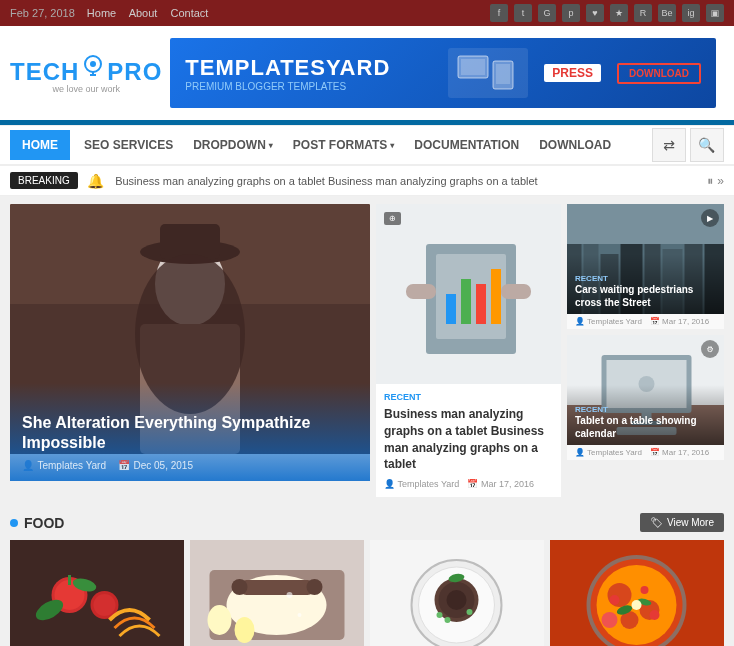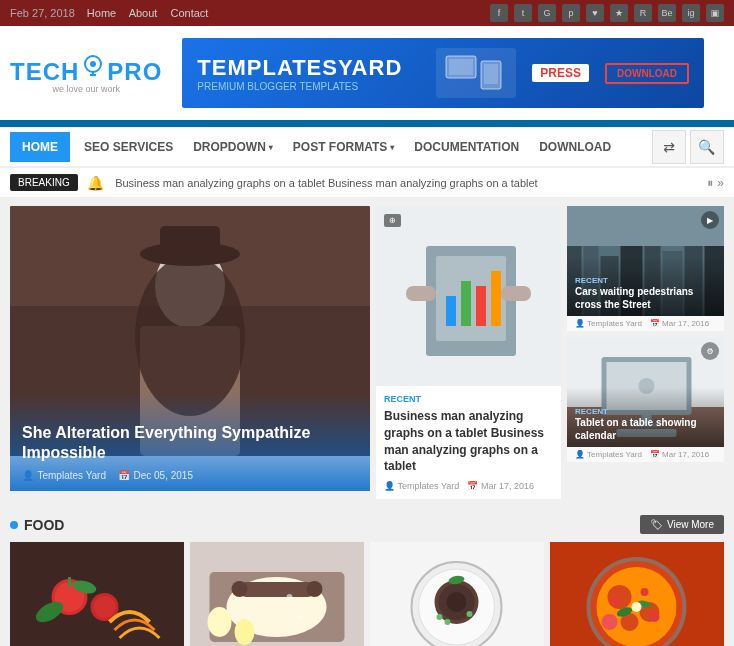--- a/index.html
+++ b/index.html
@@ -21,29 +21,29 @@
     .top-bar-social { display: flex; gap: 6px; }
     .social-icon { width: 18px; height: 18px; background: #555; border-radius: 2px; display: flex; align-items: center; justify-content: center; color: #ccc; font-size: 9px; cursor: pointer; }
 
     
     .header {
       background: #fff;
       padding: 12px 10px;
       display: flex;
       align-items: center;
       justify-content: space-between;
-      border-bottom: 7px solid #0369a1;
+      border-bottom: 5px solid #0369a1;
     }
     .logo { display: flex; flex-direction: column; }
     .logo-main { display: flex; align-items: center; gap: 4px; }
     .logo-text { font-size: 24px; font-weight: bold; color: #222; letter-spacing: 1px; }
     .logo-text span { color: #2196F3; }
     .logo-bulb { width: 28px; height: 28px; }
     .logo-sub { font-size: 9px; color: #999; text-align: center; margin-top: -2px; }
-    .header-ad { flex: 1; margin: 0 20px; height: 70px; background: linear-gradient(135deg, #1a73e8, #0d47a1); display: flex; align-items: center; padding: 0 15px; border-radius: 2px; position: relative; overflow: hidden; }
+    .header-ad { flex: 1; margin: 0 8px; height: 70px; background: linear-gradient(135deg, #1a73e8, #0d47a1); display: flex; align-items: center; padding: 0 15px; border-radius: 2px; position: relative; overflow: hidden; }
     .ad-text { color: #fff; }
     .ad-brand { font-size: 22px; font-weight: bold; letter-spacing: 1px; }
     .ad-tagline { font-size: 10px; color: #90CAF9; }
     .ad-right { display: flex; align-items: center; gap: 16px; margin-left: auto; }
     .ad-device { width: 80px; height: 50px; background: rgba(255,255,255,0.1); border-radius: 3px; display: flex; align-items: center; justify-content: center; color: #fff; font-size: 8px; }
     .ad-press { background: #fff; color: #333; font-size: 11px; font-weight: bold; padding: 2px 8px; border-radius: 2px; }
     .ad-download { border: 2px solid #f44336; color: #f44336; font-size: 10px; font-weight: bold; padding: 3px 10px; border-radius: 2px; background: transparent; }
 
     
     .nav {
@@ -83,21 +83,21 @@
     .breaking-controls { display: flex; gap: 4px; margin-left: auto; }
     .breaking-ctrl { color: #888; font-size: 12px; cursor: pointer; }
 
     
     .main { padding: 8px 10px; background: #f0f0f0; }
 
     
     .featured { display: flex; gap: 6px; margin-bottom: 8px; }
     .featured-main { position: relative; width: 360px; flex-shrink: 0; overflow: hidden; border-radius: 2px; }
     .featured-main-img { width: 100%; height: 250px; object-fit: cover; background: #8B4513; display: flex; align-items: center; justify-content: center; }
-    .featured-main-overlay { position: absolute; bottom: 8px; left: 0; right: 0; background: linear-gradient(transparent, rgba(0,100,200,0.85)); padding: 30px 12px 10px; }
+    .featured-main-overlay { position: absolute; bottom: 16px; left: 0; right: 0; background: linear-gradient(transparent, rgba(0,100,200,0.85)); padding: 30px 12px 10px; }
     .featured-main-title { color: #fff; font-size: 16px; font-weight: bold; line-height: 1.3; margin-bottom: 6px; }
     .featured-meta { color: rgba(255,255,255,0.8); font-size: 10px; display: flex; gap: 12px; align-items: center; }
     .featured-meta span { display: flex; align-items: center; gap: 3px; }
 
     .featured-center { width: 185px; flex-shrink: 0; }
     .center-main-img { width: 100%; height: 180px; background: #c8b8a0; display: flex; align-items: center; justify-content: center; position: relative; overflow: hidden; }
     .center-badge { position: absolute; top: 8px; left: 8px; background: rgba(0,0,0,0.5); color: #fff; font-size: 8px; padding: 2px 5px; border-radius: 2px; }
     .center-card-body { background: #fff; padding: 8px; }
     .center-tag { color: #2196F3; font-size: 9px; font-weight: bold; margin-bottom: 4px; }
     .center-title { font-size: 12px; font-weight: bold; color: #333; line-height: 1.4; margin-bottom: 6px; }

